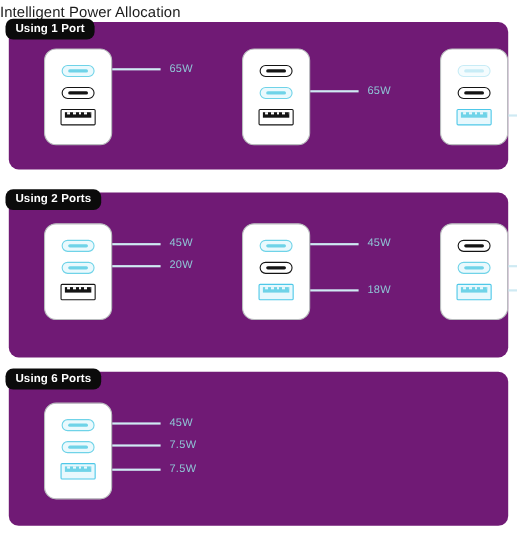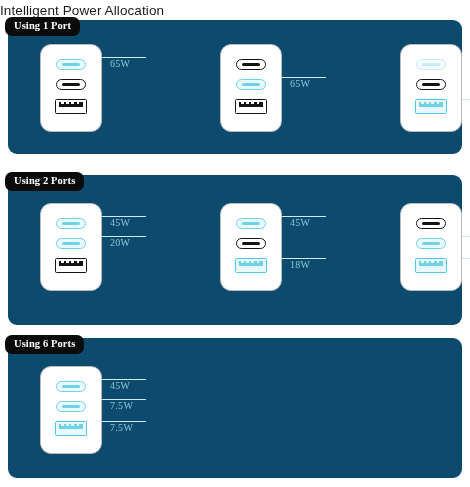--- a/index.html
+++ b/index.html
@@ -25,23 +25,22 @@
     letter-spacing: 0.1px;
     padding-top: 2px;
     line-height: 18px;
     height: 18px;
   }
 
   
   .section {
     position: relative;
     margin: 0 8px 13px 8px;
-    background: #0c4a6e;
+    background: #701a75;
     border-radius: 9px;
-    font-family: Liberation Serif, serif;
   }
   .section.s1 { height: 134px; }
   .section.s2 { height: 150px; margin-top: 21px; }
   .section.s3 { height: 140px; margin-bottom: 0; }
 
   .section-badge {
     position: absolute;
     top: -3px;
     left: -3px;
     background: #0b0b0b;
@@ -186,22 +185,22 @@
   .labels {
     position: relative;
     flex: none;
     width: 86px;
     height: 88px;
   }
   .label-row {
     position: absolute;
     left: 0;
     display: flex;
+    align-items: center;
     height: 12px;
-    flex-direction: column;
   }
   .leader {
     width: 44px;
     height: 1.1px;
     background: #cfeaf3;
     flex: none;
   }
   .watt {
     font-size: 10px;
     color: #8fc6d6;

